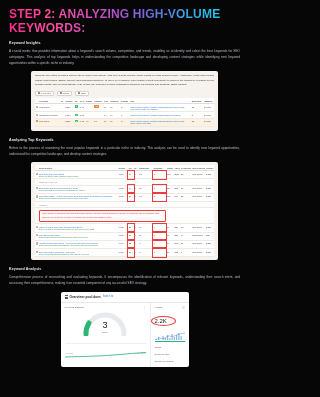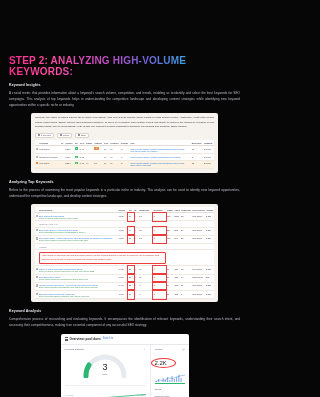--- a/index.html
+++ b/index.html
@@ -5,26 +5,25 @@
   * { box-sizing: border-box; margin: 0; padding: 0; }
   html, body {
     width: 249px; height: 397px;
     background: #060607;
     font-family: "Liberation Sans", sans-serif;
     overflow: hidden;
   }
   .page { position: relative; width: 249px; height: 397px; padding: 7px 9px 0 9px; }
 
   .step-title {
-    font-size: 10px; font-weight: bold; letter-spacing: .2px;
+    font-size: 12px; font-weight: bold; letter-spacing: .2px;
     background: linear-gradient(90deg,#ff2d8f 0%,#ff4fa0 18%,#c44cc8 42%,#6a6ee0 62%,#2bb7e8 82%,#21d4e8 100%);
     -webkit-background-clip: text; background-clip: text;
     -webkit-text-fill-color: transparent; color: transparent;
     margin-bottom: 6px;
-    margin-top: 48px;
   }
   .sub-head { font-size: 3.6px; font-weight: bold; color: #e9e9ee; margin-bottom: 4px; letter-spacing:.1px;}
   .body-p { font-size: 3.15px; line-height: 1.85; color: #bdbdc6; text-align: justify; }
 
   .shot { margin: 6px 0 0 0; border-radius: 2px; overflow: hidden; }
 
   
   .lightcard { background:#f6f3ee; padding:3px 4px 4px 4px; border-radius:2px; }
   .lc-note { font-size:2.5px; line-height:1.75; color:#2f2f33; text-align:justify; margin-bottom:3px;}
   .toolbar { display:flex; gap:3px; align-items:center; margin-bottom:2px;}

